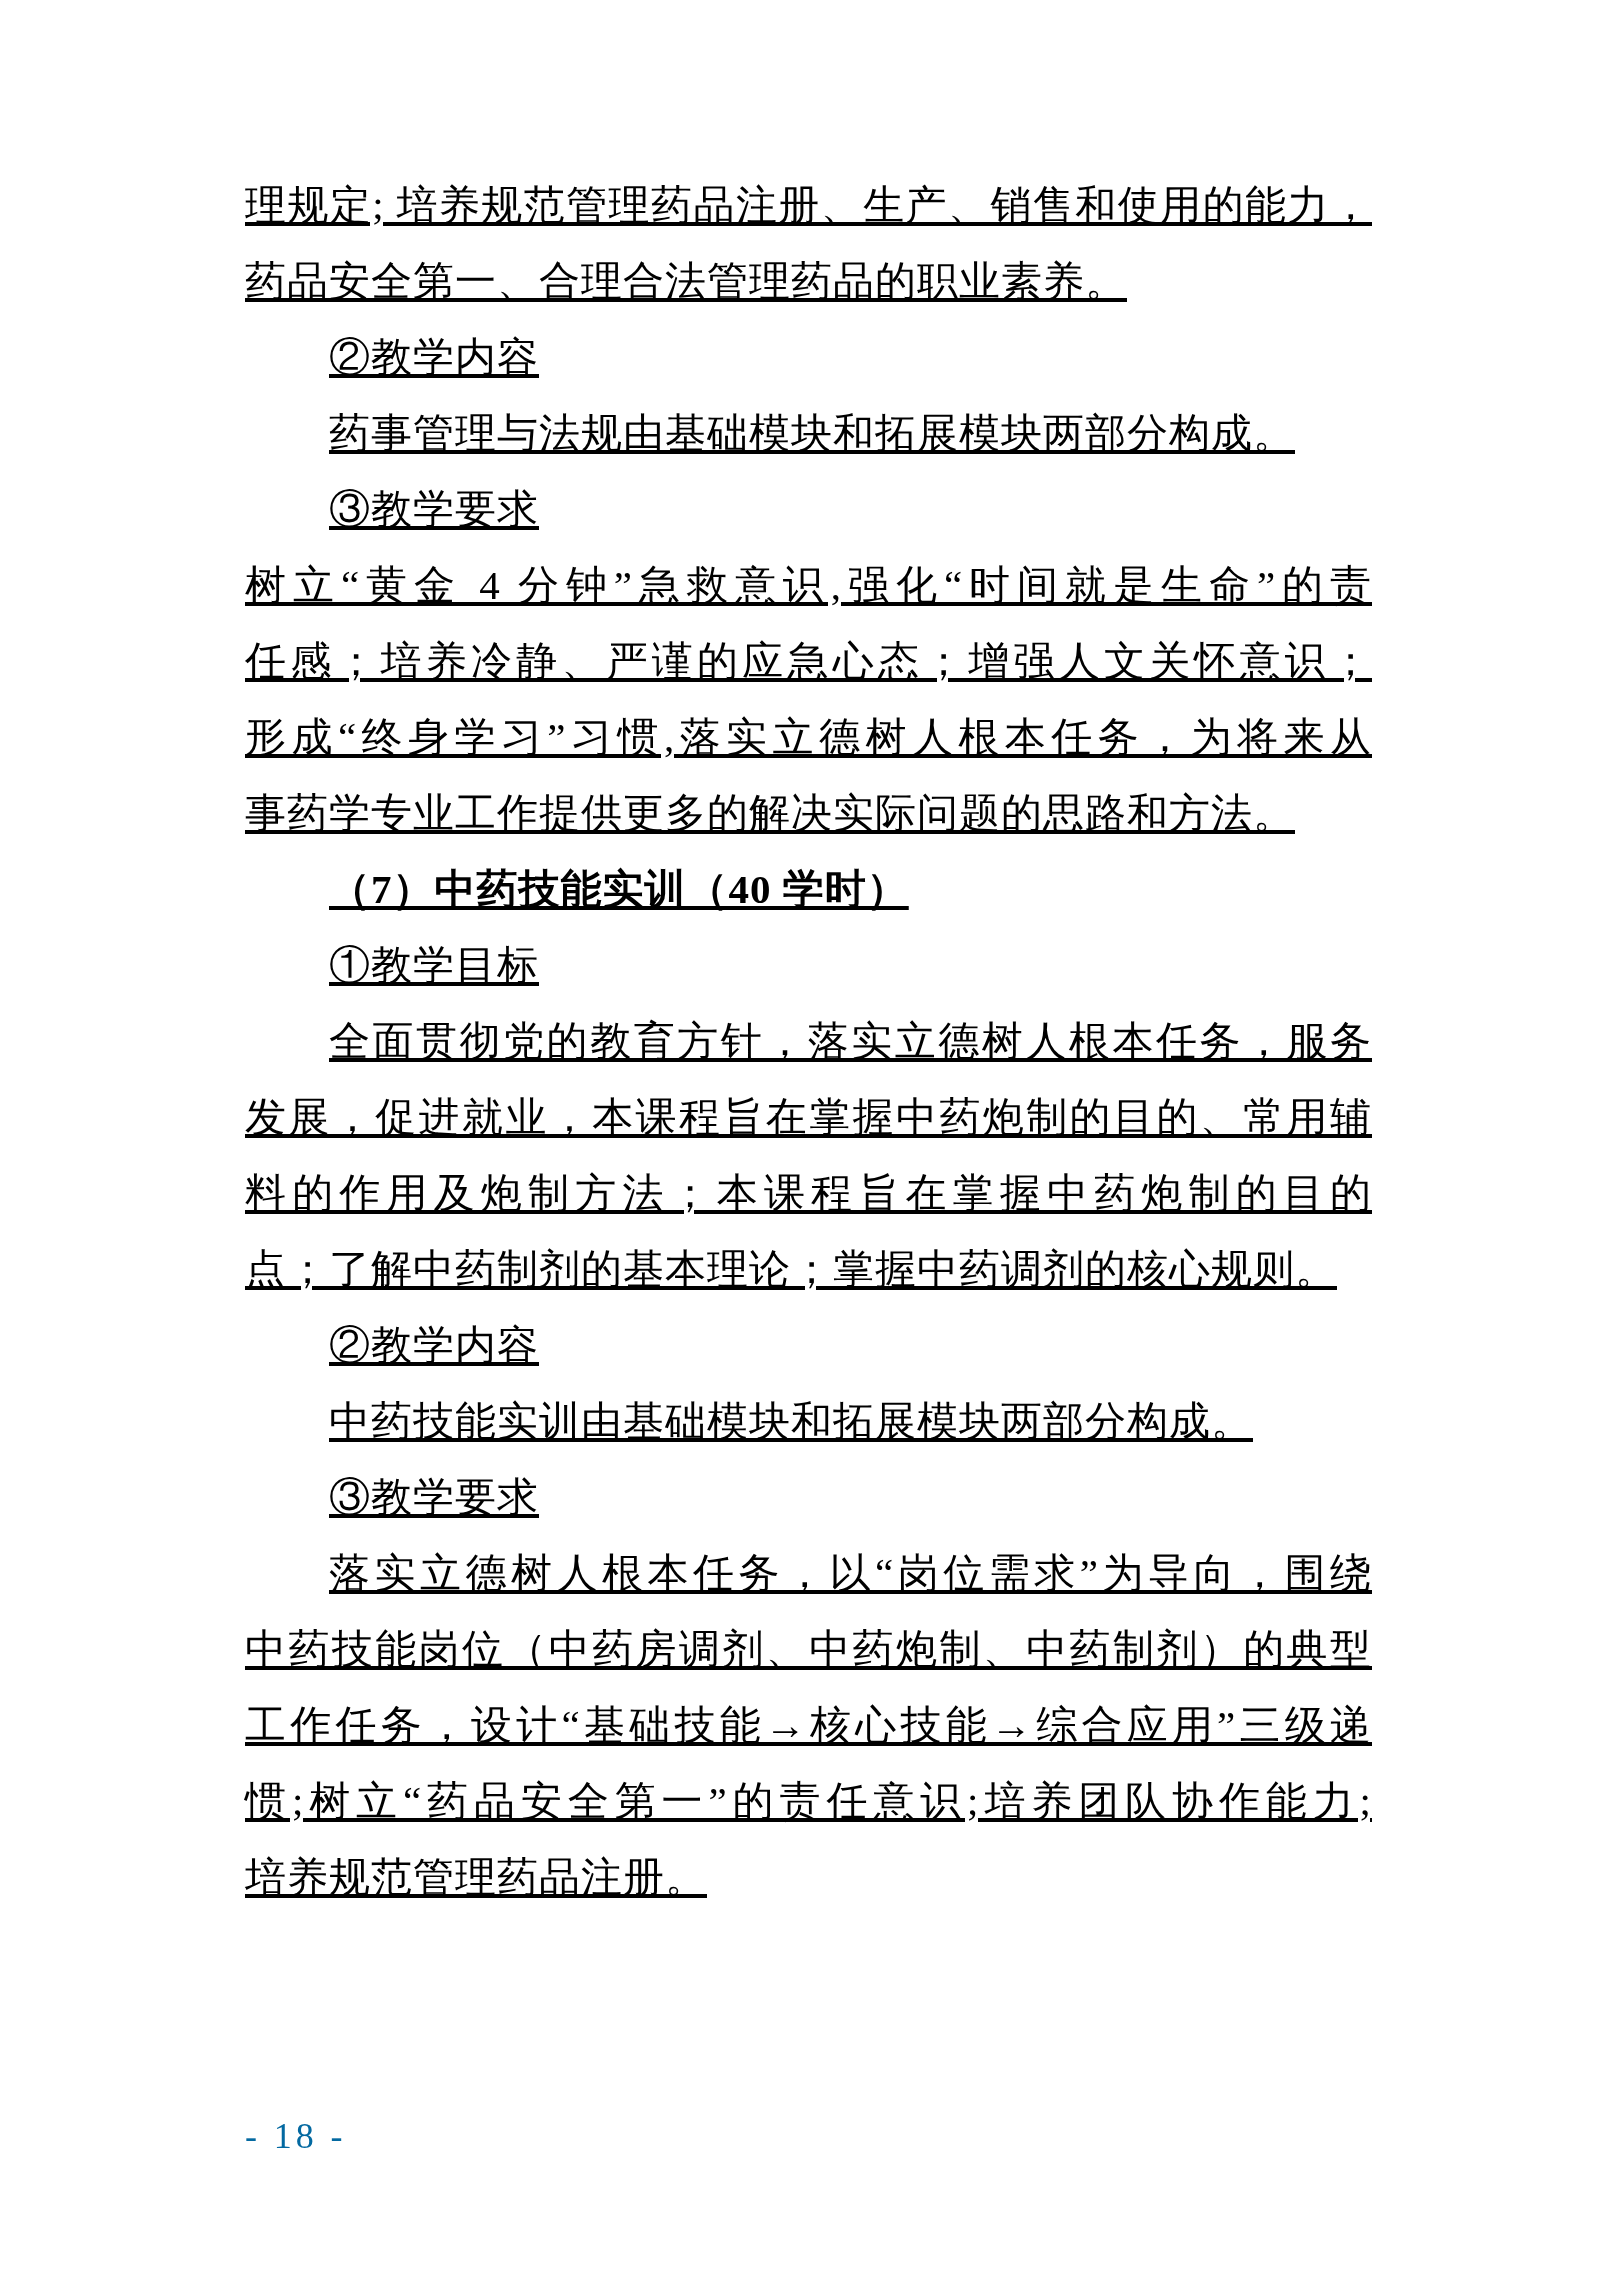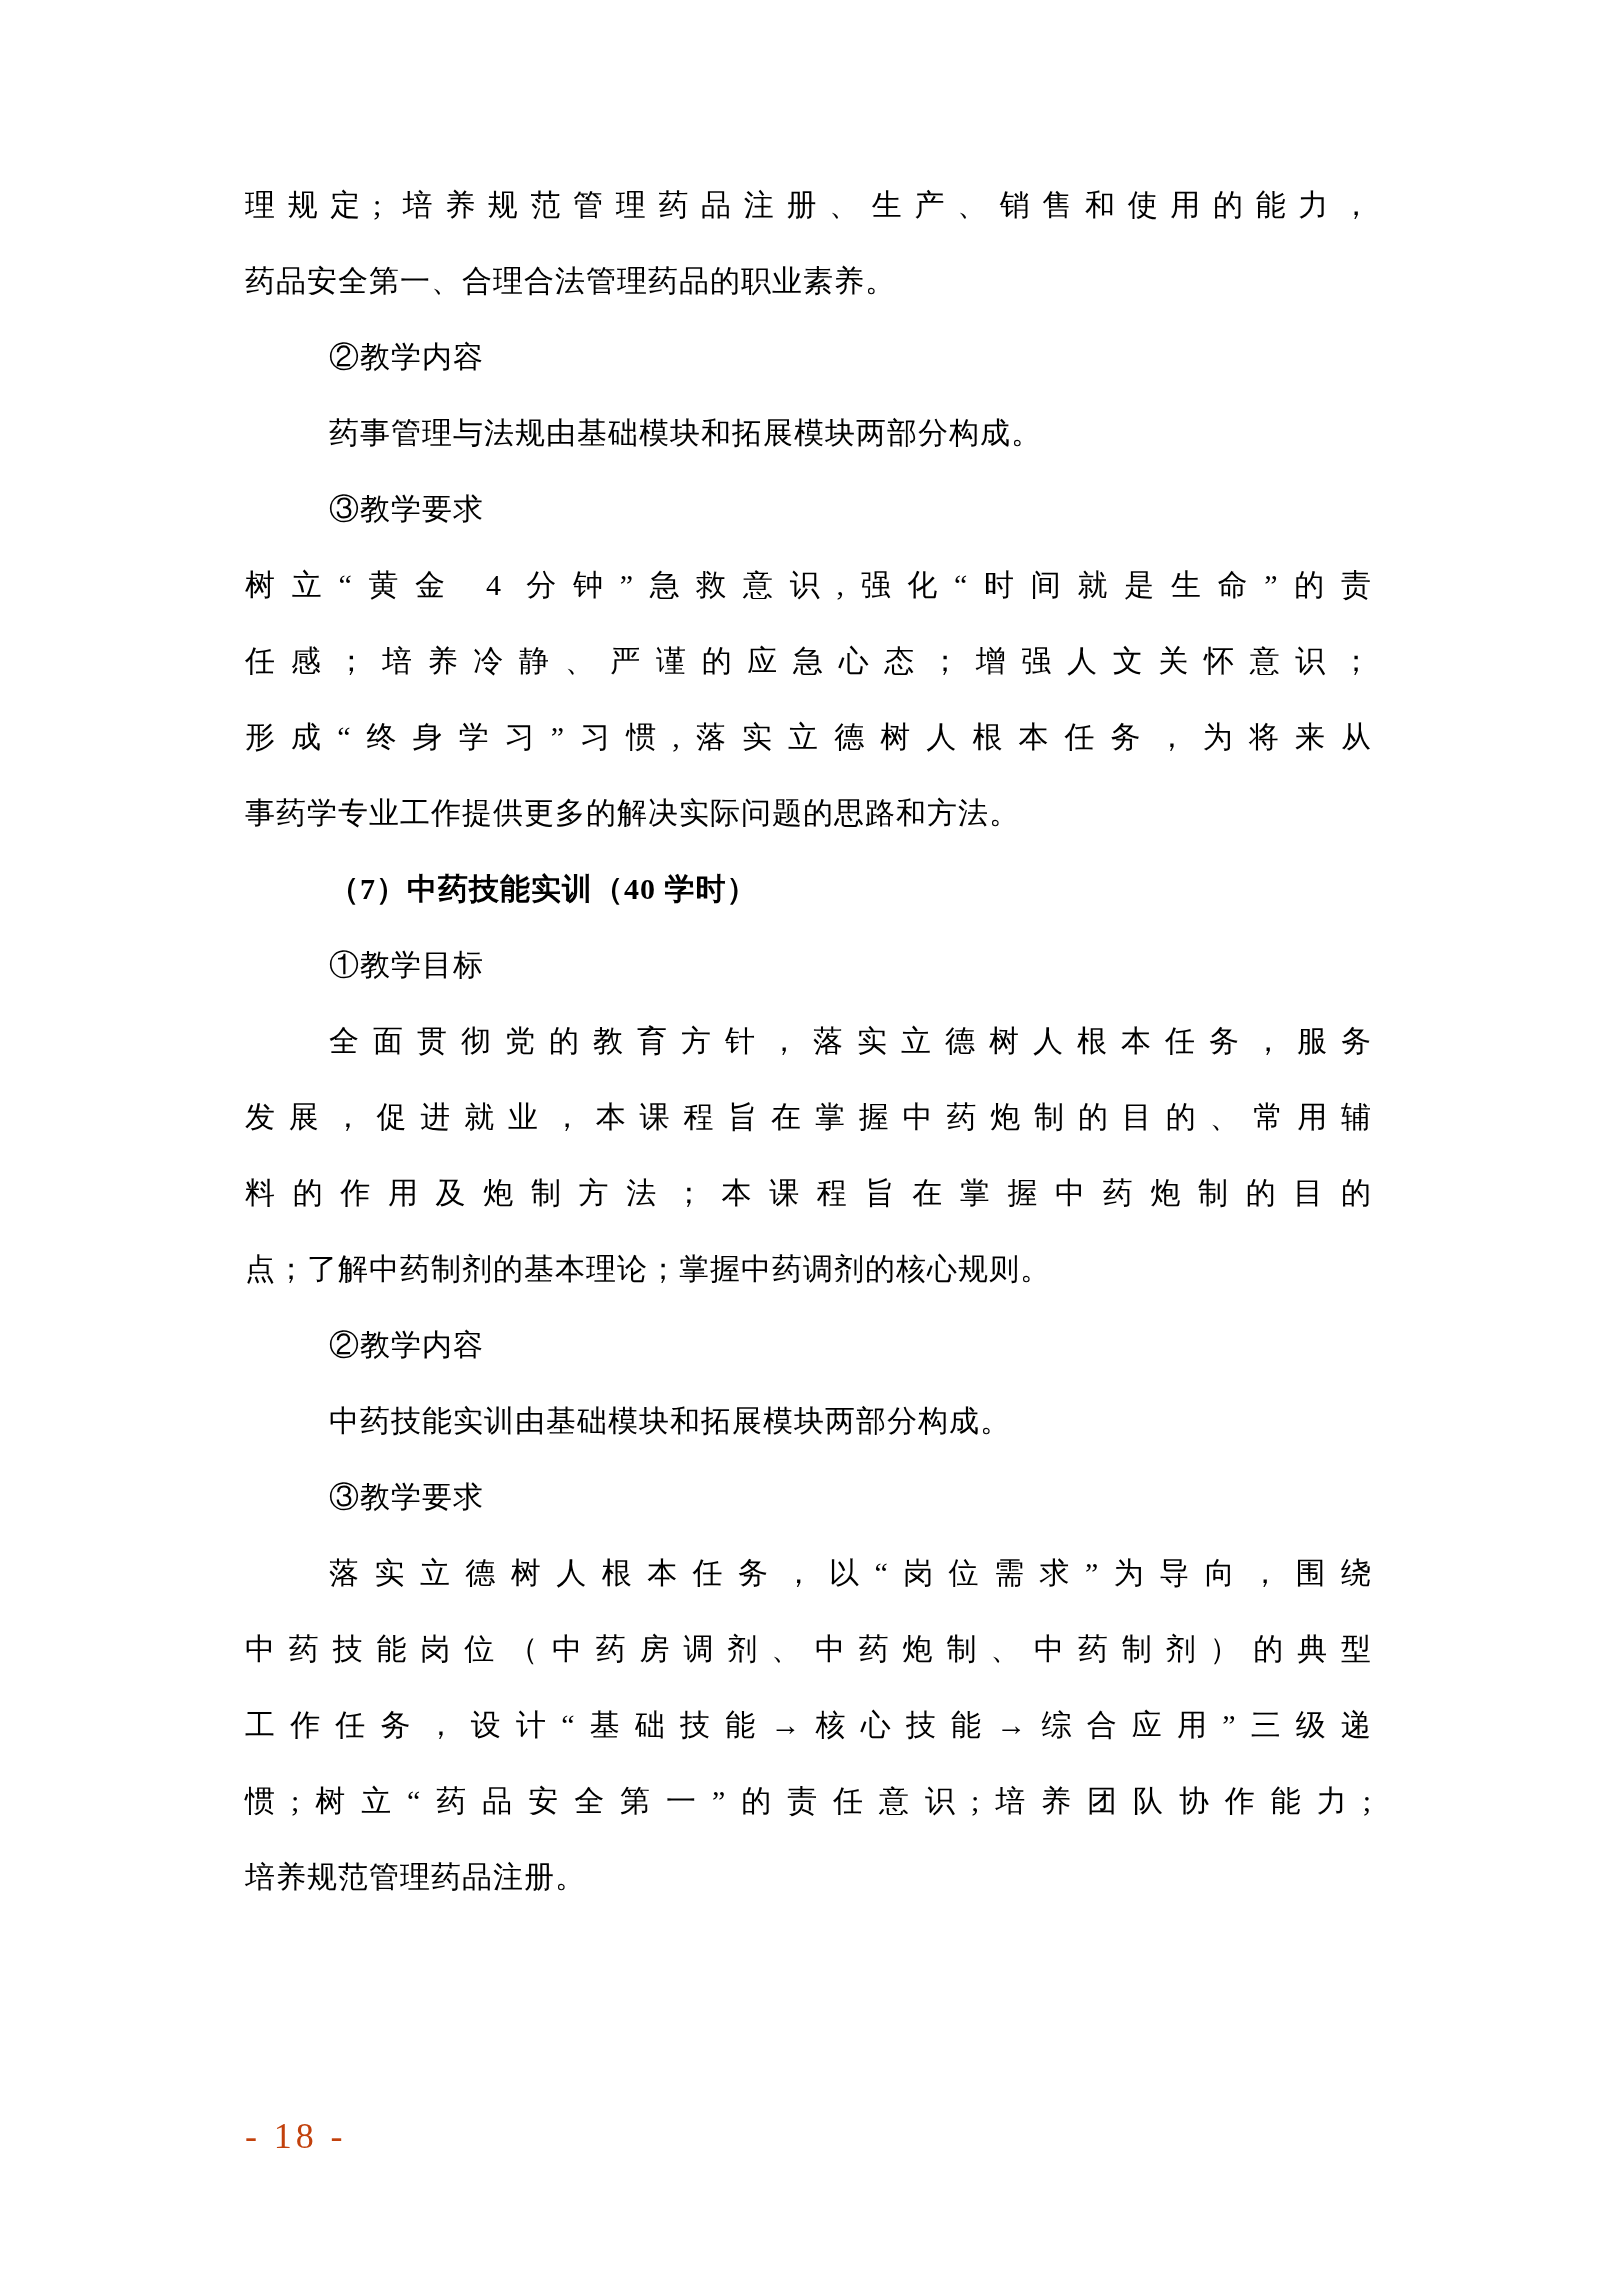--- a/index.html
+++ b/index.html
@@ -16,46 +16,47 @@
     font-family: "Liberation Serif", "DejaVu Serif", serif;
     overflow: hidden;
   }
   .text-body {
     position: absolute;
     left: 245px;
     top: 167px;
     width: 1127px;
   }
   .line {
-    font-size: 30px;
+    font-size: 41px;
     line-height: 76px;
     height: 76px;
     letter-spacing: 1px;
     white-space: normal;
     overflow: visible;
+    text-decoration: underline;
   }
   .line.indent {
     text-indent: 84px;
   }
   .line.bold {
     font-weight: bold;
   }
   .line.justify {
     text-align: justify;
     text-align-last: justify;
     text-justify: inter-character;
   }
   .footer {
     position: absolute;
     left: 245px;
     top: 2113px;
     font-size: 36px;
     line-height: 47px;
     letter-spacing: 3.9px;
-    color: #c2410c;
+    color: #0369a1;
   }
 </style>
 </head>
 <body>
 
 <div class="page">
   <div class="text-body" id="text-body">
       <div class="line justify">理规定; 培养规范管理药品注册、生产、销售和使用的能力，</div>
       <div class="line">药品安全第一、合理合法管理药品的职业素养。</div>
       <div class="line indent">②教学内容</div>

